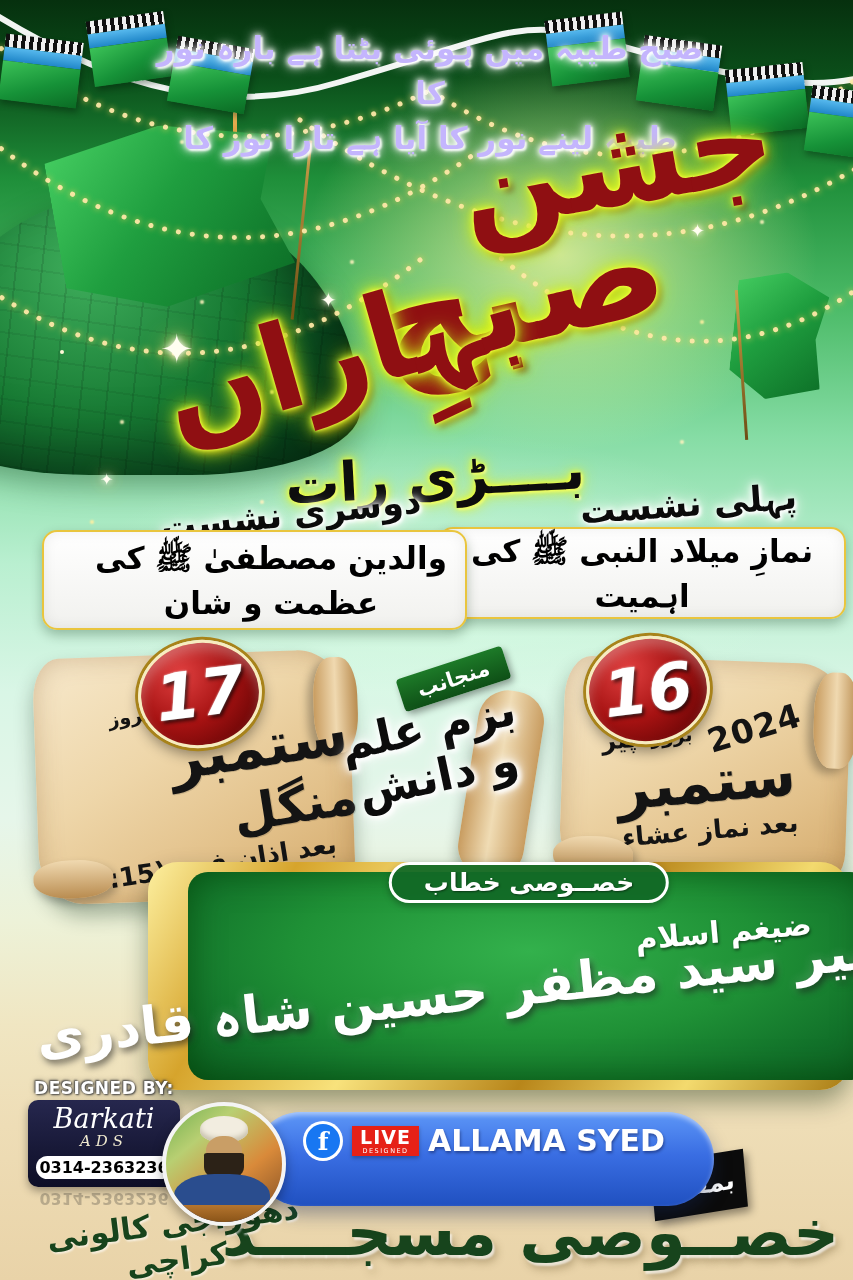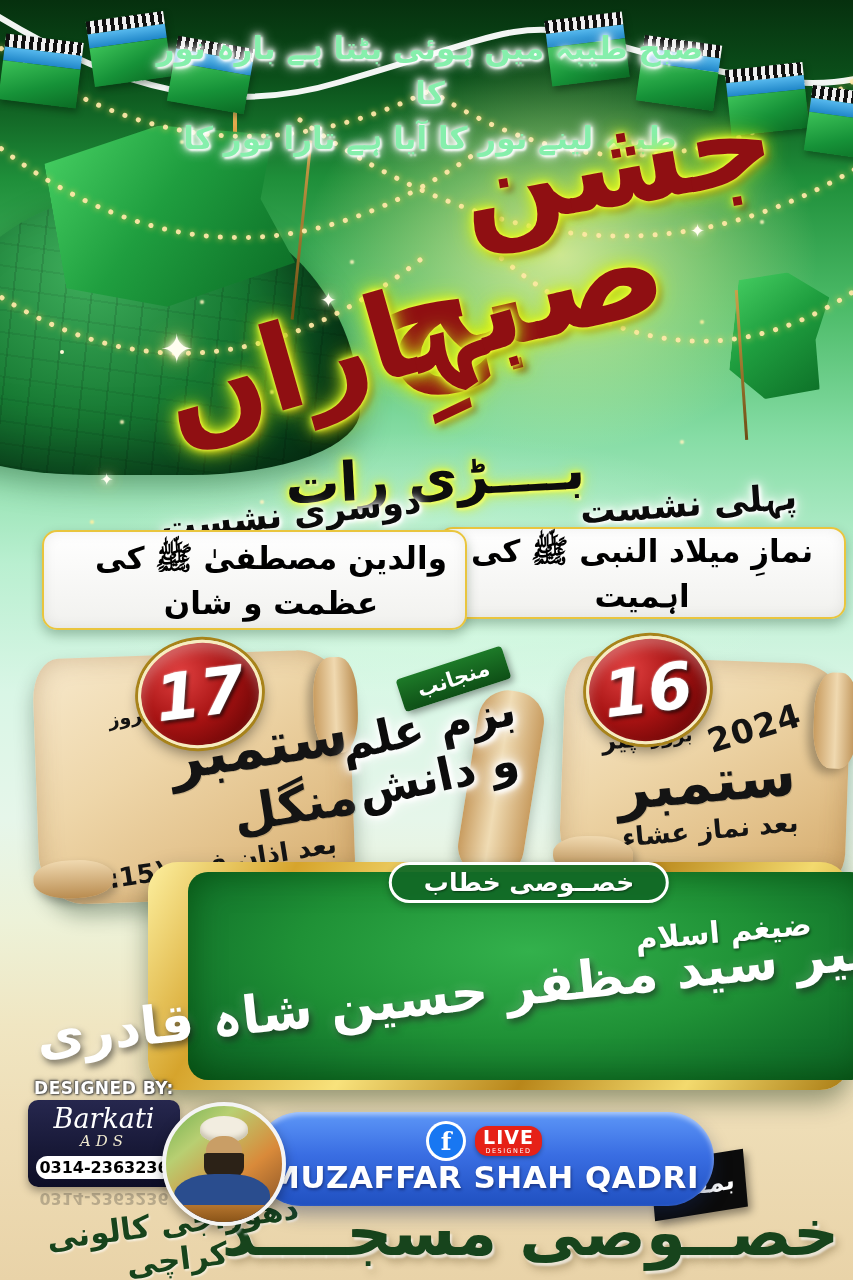--- a/index.html
+++ b/index.html
@@ -39,21 +39,21 @@
   .gflag{background:linear-gradient(135deg,#46cf62 0%,#1f9e3f 45%,#0c6d26 100%);
     filter:drop-shadow(3px 5px 6px rgba(0,30,5,.4));}
   .gflag.big{clip-path:polygon(0 10%,52% 0,100% 16%,90% 50%,100% 88%,42% 100%,0 80%);}
   .bflag{width:78px;height:66px;box-shadow:2px 4px 6px rgba(0,20,5,.35);}
   .bflag .check{height:13px;background:repeating-linear-gradient(90deg,#101010 0 4px,#f0f0f0 4px 8px);}
   .bflag .blue{height:14px;background:linear-gradient(180deg,#57b9ee,#1f86c8);}
   .bflag .body{height:39px;background:linear-gradient(160deg,#3cc258 0%,#169238 55%,#0b6b24 100%);}
 
   
   .couplet{left:150px;top:26px;width:560px;text-align:center;direction:rtl;
-    color:#86efac;font-weight:bold;font-size:31px;line-height:1.45;
+    color:#c4b5fd;font-weight:bold;font-size:31px;line-height:1.45;
     text-shadow:0 0 5px #fff,0 0 9px #fff,0 0 14px #fff,2px 2px 2px #ffffffcc;}
 
   
   .title-wrap{left:255px;top:100px;width:560px;height:380px;direction:rtl;}
   .title-part{position:absolute;font-weight:800;color:#8f0f12;white-space:nowrap;
     text-shadow:0 0 3px #fdff4a,0 0 7px #e9ff2e,0 0 14px #d6f31e,0 0 24px #c8e818,4px 5px 6px rgba(70,0,0,.55);}
   .tp1{right:40px;top:-6px;font-size:120px;transform:rotate(-10deg);}
   .tp2{right:150px;top:112px;font-size:140px;transform:rotate(-13deg);}
   .tp3{right:290px;top:182px;font-size:118px;transform:rotate(-16deg);}
   .subtitle{left:235px;top:446px;width:400px;text-align:center;direction:rtl;
@@ -160,21 +160,21 @@
   .photo .robe{position:absolute;left:8px;top:68px;width:96px;height:50px;background:#2a4d8e;
     border-radius:42% 42% 0 0;}
   .photo .desk{position:absolute;left:0;bottom:0;width:100%;height:17px;
     background:linear-gradient(180deg,#b5752e,#8a5418);}
   .live-row{display:flex;align-items:center;justify-content:center;gap:9px;padding-top:9px;}
   .fb-circle{width:40px;height:40px;border-radius:50%;background:#fff;display:flex;
     align-items:center;justify-content:center;}
   .fb-inner{width:34px;height:34px;border-radius:50%;background:#1877f2;color:#fff;
     display:flex;align-items:center;justify-content:center;font-size:25px;font-weight:800;
     font-family:"DejaVu Serif",serif;}
-  .live-badge{background:#e62117;color:#fff;border-radius:13px;padding:2px 8px 1px;text-align:center;
+  .live-badge{background:#e62117;color:#fff;border-radius:0;padding:2px 8px 1px;text-align:center;
     box-shadow:0 2px 4px rgba(0,0,0,.3);}
   .live-word{font-size:19px;font-weight:800;letter-spacing:1px;line-height:1;}
   .stream-word{font-size:6.5px;letter-spacing:1.5px;line-height:1;margin-top:1px;}
   .live-name1{color:#fff;font-size:30px;font-weight:800;line-height:1;
     text-shadow:1px 2px 3px rgba(0,0,40,.4);}
   .live-name2{text-align:center;color:#fff;font-size:31px;font-weight:800;line-height:1;
     margin-top:1px;text-shadow:1px 2px 3px rgba(0,0,40,.4);letter-spacing:.5px;}
 
   
   .venue-tag{left:652px;top:1156px;width:94px;height:58px;background:#0b0b0b;z-index:6;
@@ -350,21 +350,21 @@
       <div class="desk"></div>
     </div>
     <div class="live-row">
       <div class="fb-circle">
         <div class="fb-inner">f</div>
       </div>
       <div class="live-badge">
         <div class="live-word">LIVE</div>
         <div class="stream-word">DESIGNED</div>
       </div>
-    </div>
-    <div class="live-name2">MUZAFFAR SHAH QADRI</div>
+      <div class="live-name1">ALLAMA SYED</div>
+    </div>
   </div>
 
   <div class="abs venue-tag">بمقام</div>
   <div class="abs venue-masjid">خصــوصی مسجــــد</div>
   <div class="abs venue-address">دھوراجی کالونی کراچی</div>
 
 </div>
 
 </body></html>

